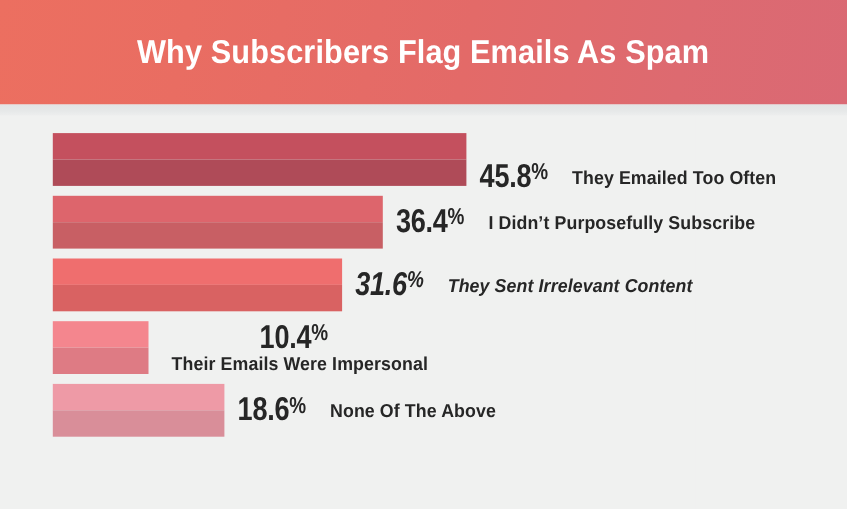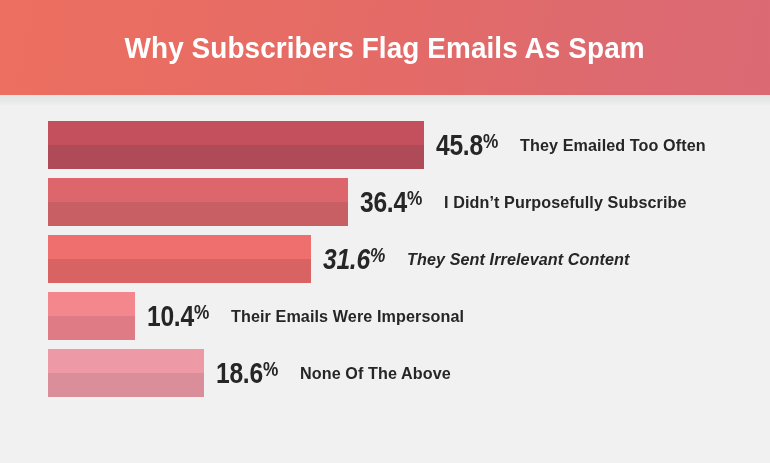--- a/index.html
+++ b/index.html
@@ -143,21 +143,21 @@
   </div>
   <div class="header-shadow"></div>
 
   <div class="chart">
 
     <div class="bar-row" style="top:16px;width:770px;">
       <div class="bar" style="width:376px;">
         <div class="bar-top" style="background:#c4505e;"></div>
         <div class="bar-bottom" style="background:#af4b58;"></div>
       </div>
-      <div class="row-label" style="left:436px;">
+      <div class="row-label" style="left:436px;margin-top:16px;">
         <span class="pct"><span>45.8</span><span class="pct-sign">%</span></span>
         <span class="reason" style="margin-left:9px;">They Emailed Too Often</span>
       </div>
     </div>
 
     <div class="bar-row" style="top:73px;width:770px;">
       <div class="bar" style="width:300px;">
         <div class="bar-top" style="background:#dd656c;"></div>
         <div class="bar-bottom" style="background:#c85f64;"></div>
       </div>
@@ -176,21 +176,21 @@
         <span class="pct"><span>31.6</span><span class="pct-sign">%</span></span>
         <span class="reason" style="margin-left:9px;">They Sent Irrelevant Content</span>
       </div>
     </div>
 
     <div class="bar-row" style="top:187px;width:770px;">
       <div class="bar" style="width:87px;">
         <div class="bar-top" style="background:#f4868e;"></div>
         <div class="bar-bottom" style="background:#de7b84;"></div>
       </div>
-      <div class="row-label" style="left:147px;">
+      <div class="row-label" style="left:147px;flex-direction:column;">
         <span class="pct"><span>10.4</span><span class="pct-sign">%</span></span>
         <span class="reason" style="margin-left:9px;">Their Emails Were Impersonal</span>
       </div>
     </div>
 
     <div class="bar-row" style="top:244px;width:770px;">
       <div class="bar" style="width:156px;">
         <div class="bar-top" style="background:#ee9aa6;"></div>
         <div class="bar-bottom" style="background:#d98e99;"></div>
       </div>

